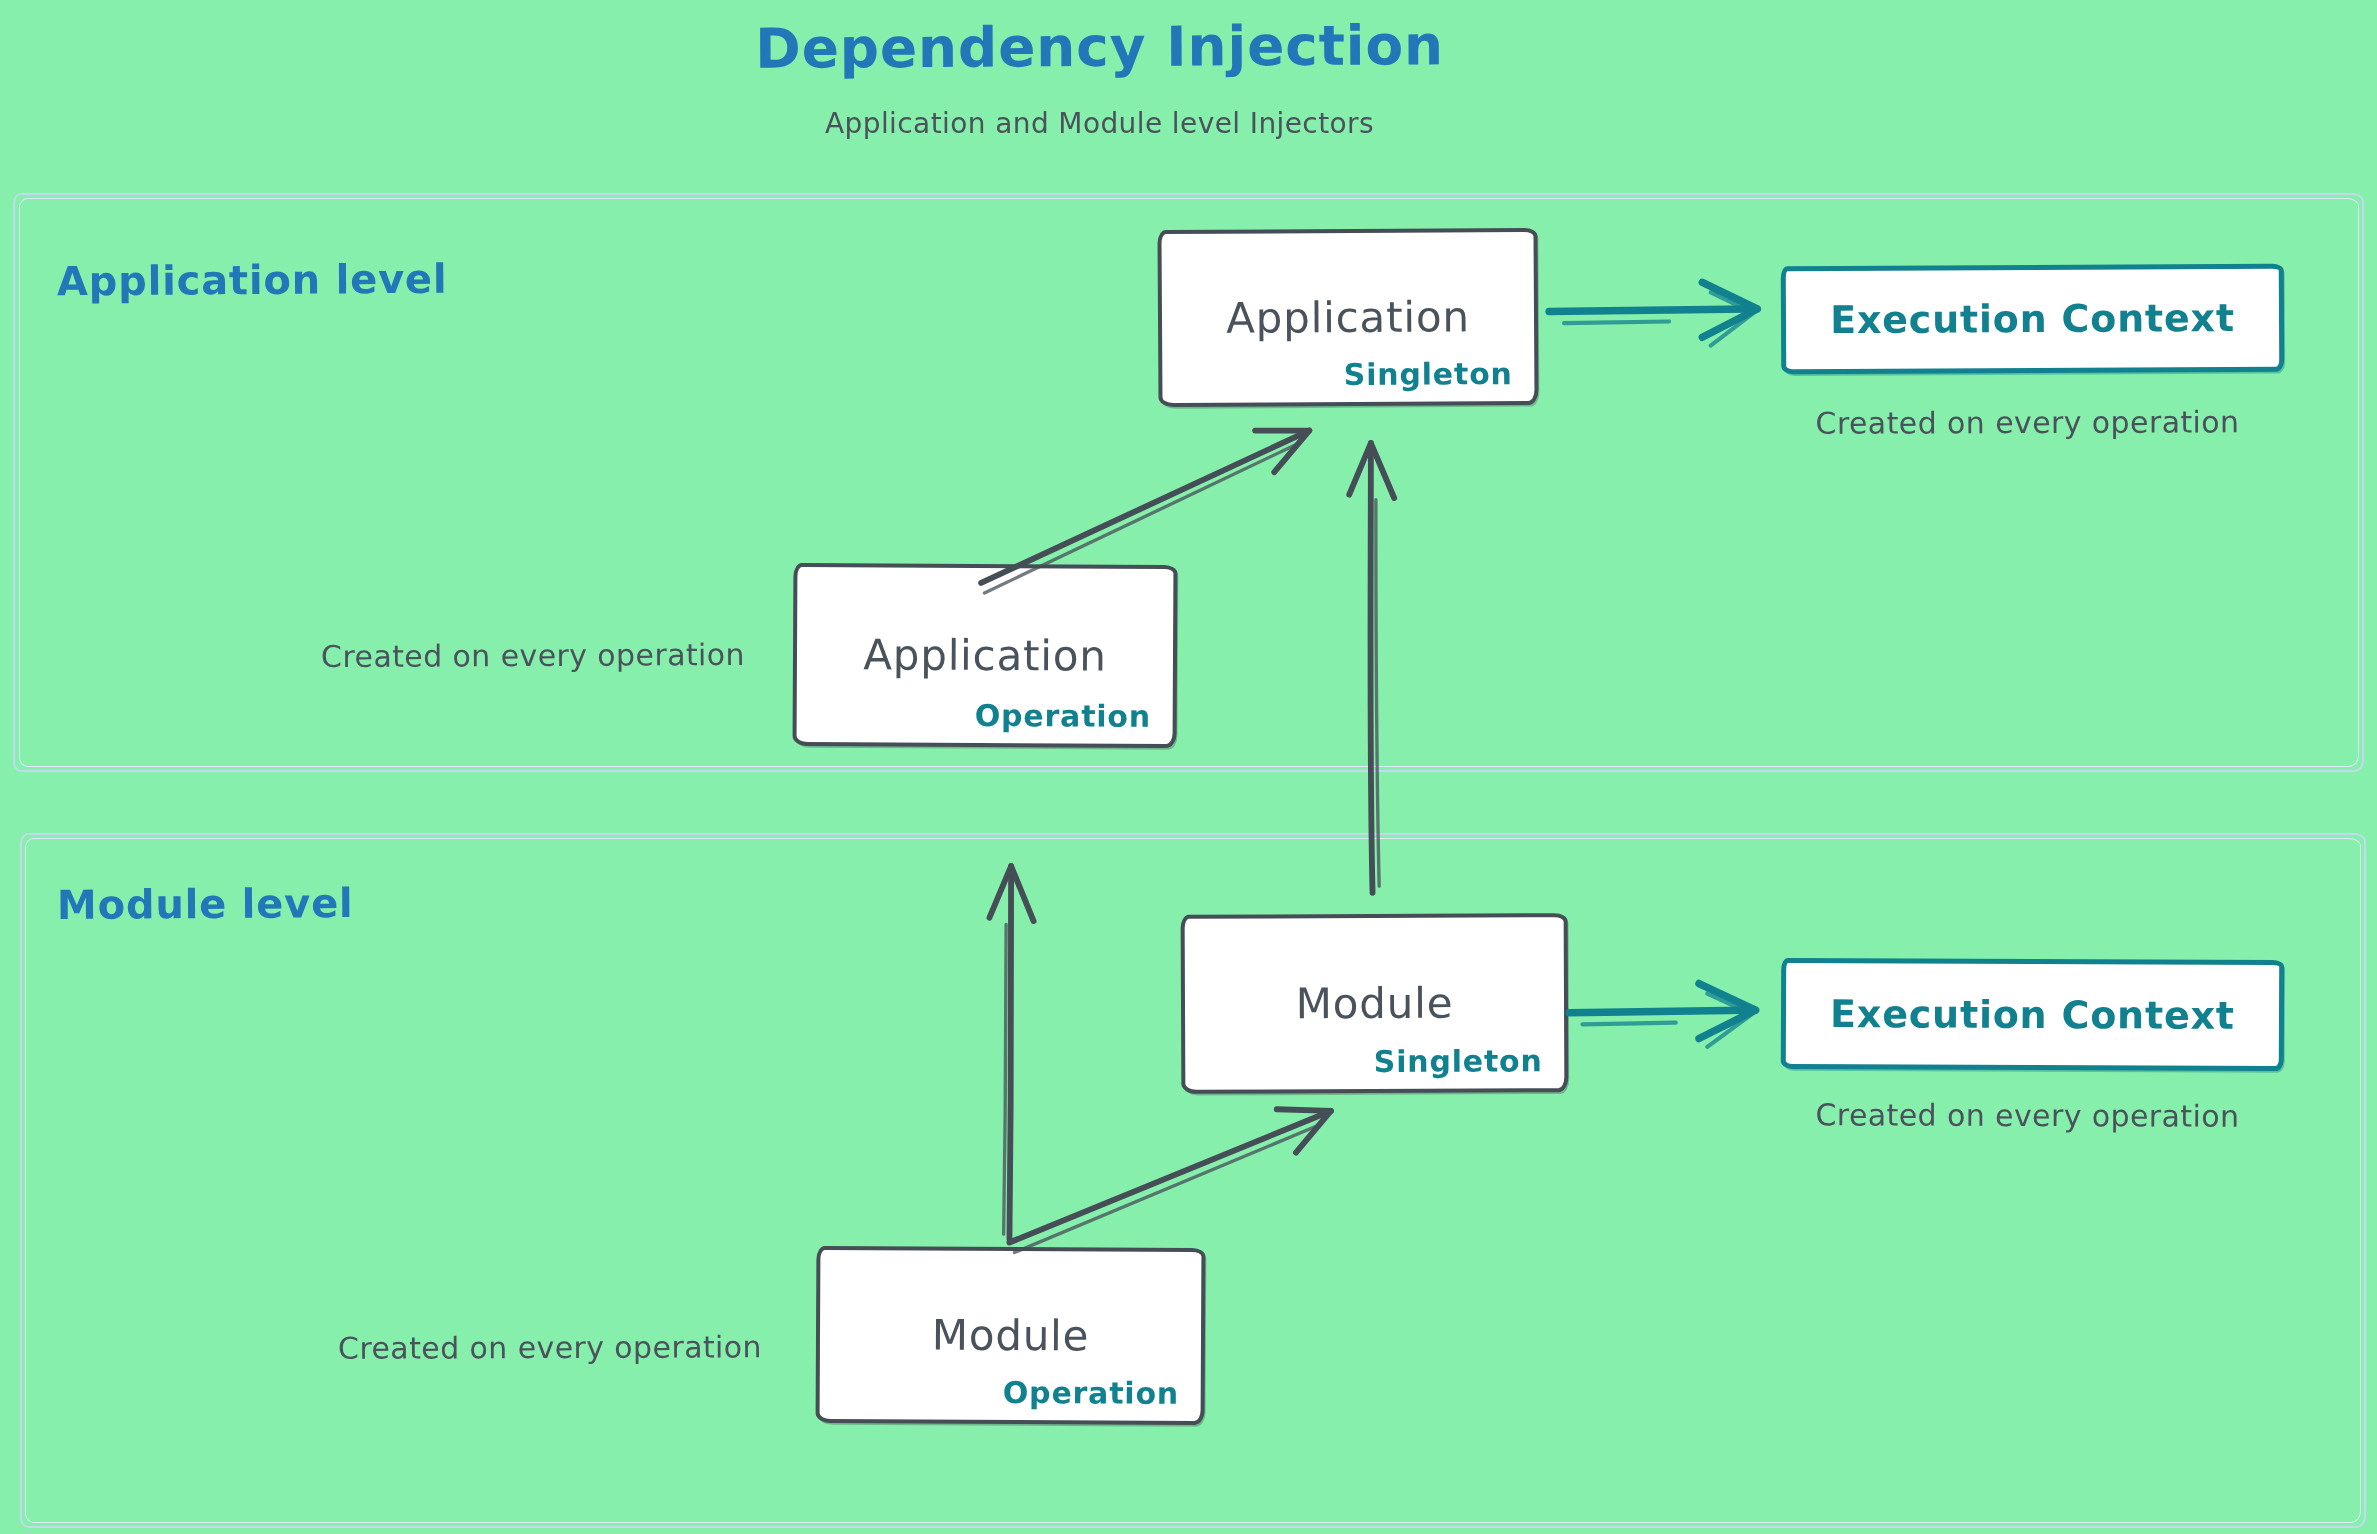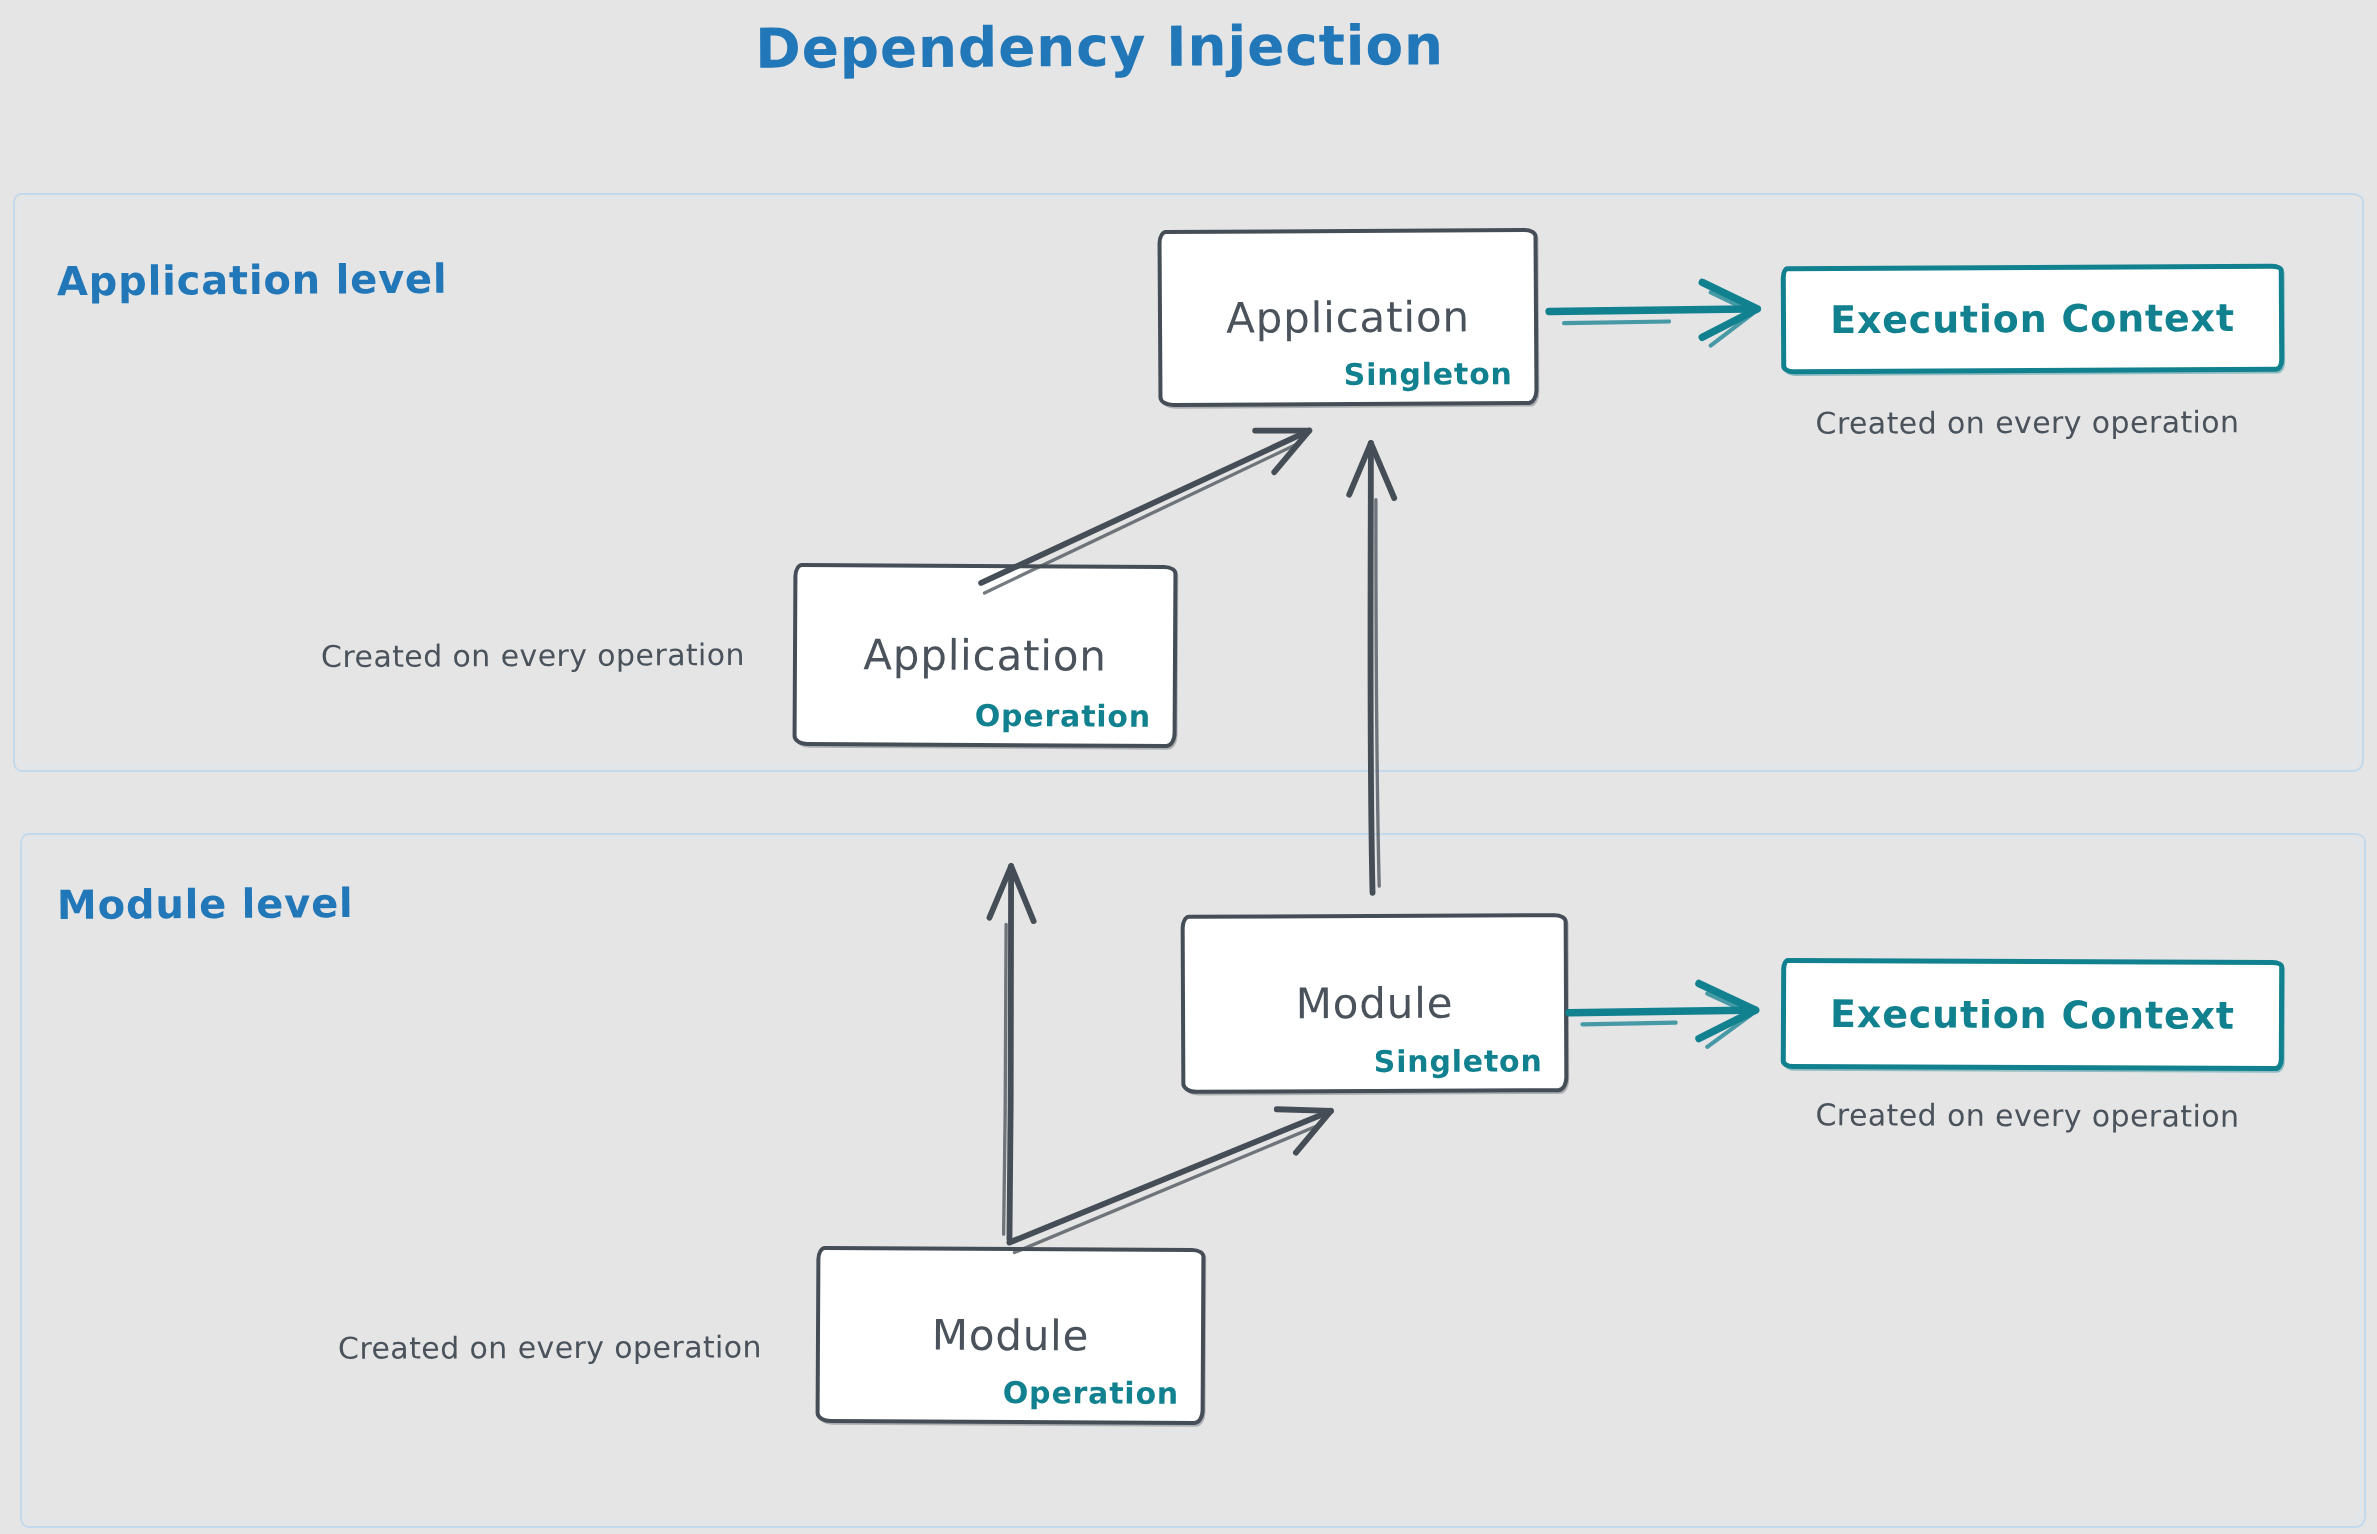--- a/index.html
+++ b/index.html
@@ -1,17 +1,17 @@
 <!DOCTYPE html>
 <html style="font-size:13.3px"><head>
 <meta charset="utf-8">
 <style>
   html,body{margin:0;padding:0;background:#ffffff;}
   #canvas{
-    position:relative;width:2377px;height:1534px;background:#e5e5e5;overflow:hidden;
+    position:relative;width:2377px;height:1534px;background:#86efac;overflow:hidden;
     font-family:"DejaVu Sans","Liberation Sans",sans-serif;color:#454d56;
   }
   .abs{position:absolute;}
 
   
   .title{
     left:733px;top:15px;width:733px;text-align:center;
     font-size:55px;font-weight:bold;letter-spacing:0.8px;color:#2277b8;
     transform:rotate(-0.3deg);
   }
@@ -83,20 +83,21 @@
   .ghost{opacity:0.75;}
   .node,.exec,.level-box{z-index:2;}
   .title,.subtitle,.level-label,.caption{z-index:3;}
 </style>
 </head>
 <body>
 
 <div id="canvas">
 
   <div class="abs title">Dependency Injection</div>
+  <div class="abs subtitle">Application and Module level Injectors</div>
 
   <div class="abs level-box level-app"></div>
   <div class="abs level-box level-module"></div>
   <div class="abs level-label level-label-app">Application level</div>
   <div class="abs level-label level-label-module">Module level</div>
 
   <svg id="arrows" class="abs" viewBox="0 0 2854 1842" xmlns="http://www.w3.org/2000/svg">
 
     <g>
       <path class="ink-stroke" stroke-width="7" d="M 1178 700 L 1572 517"></path>

